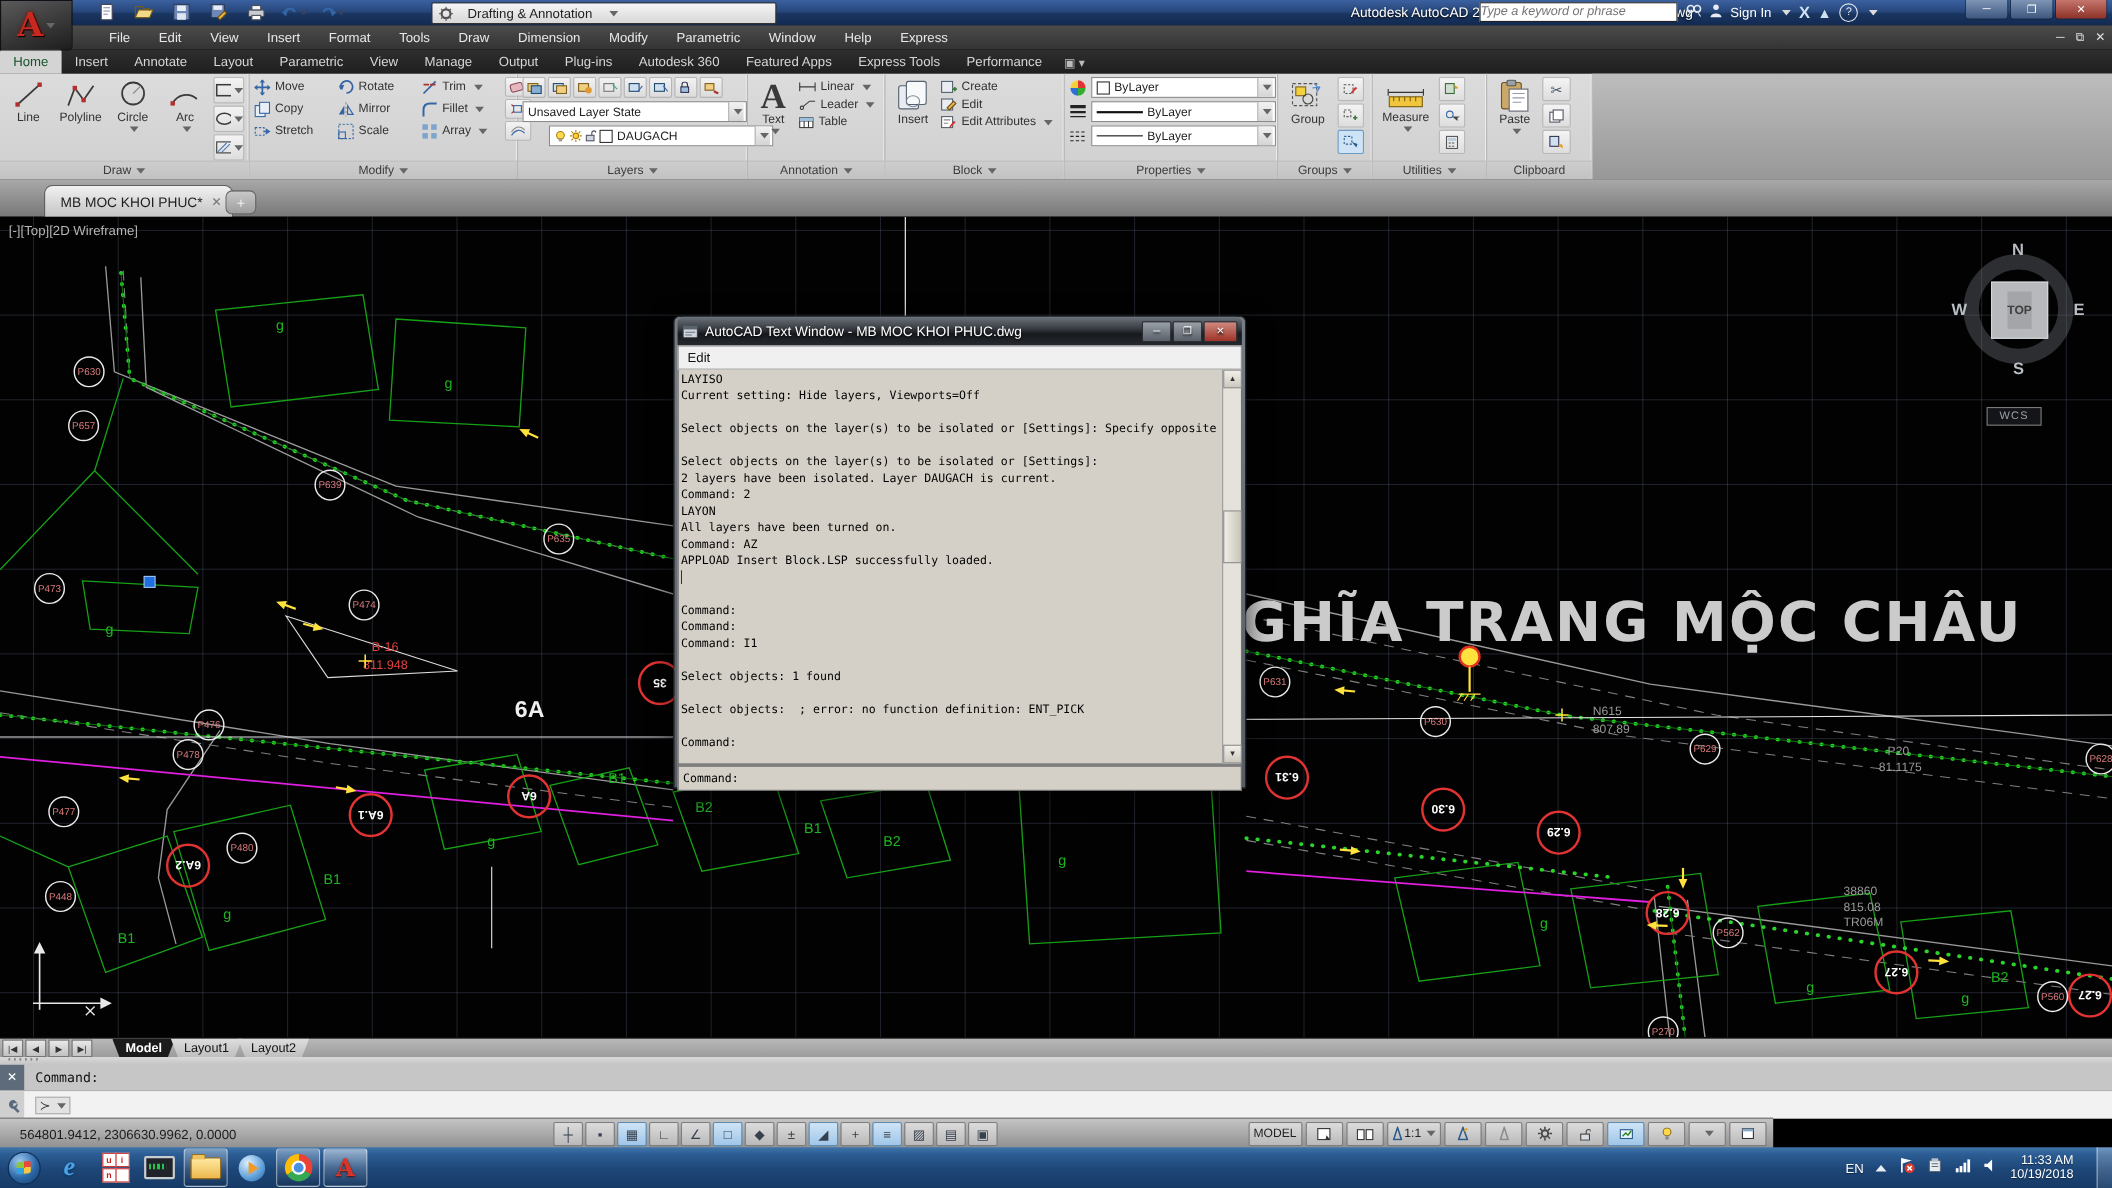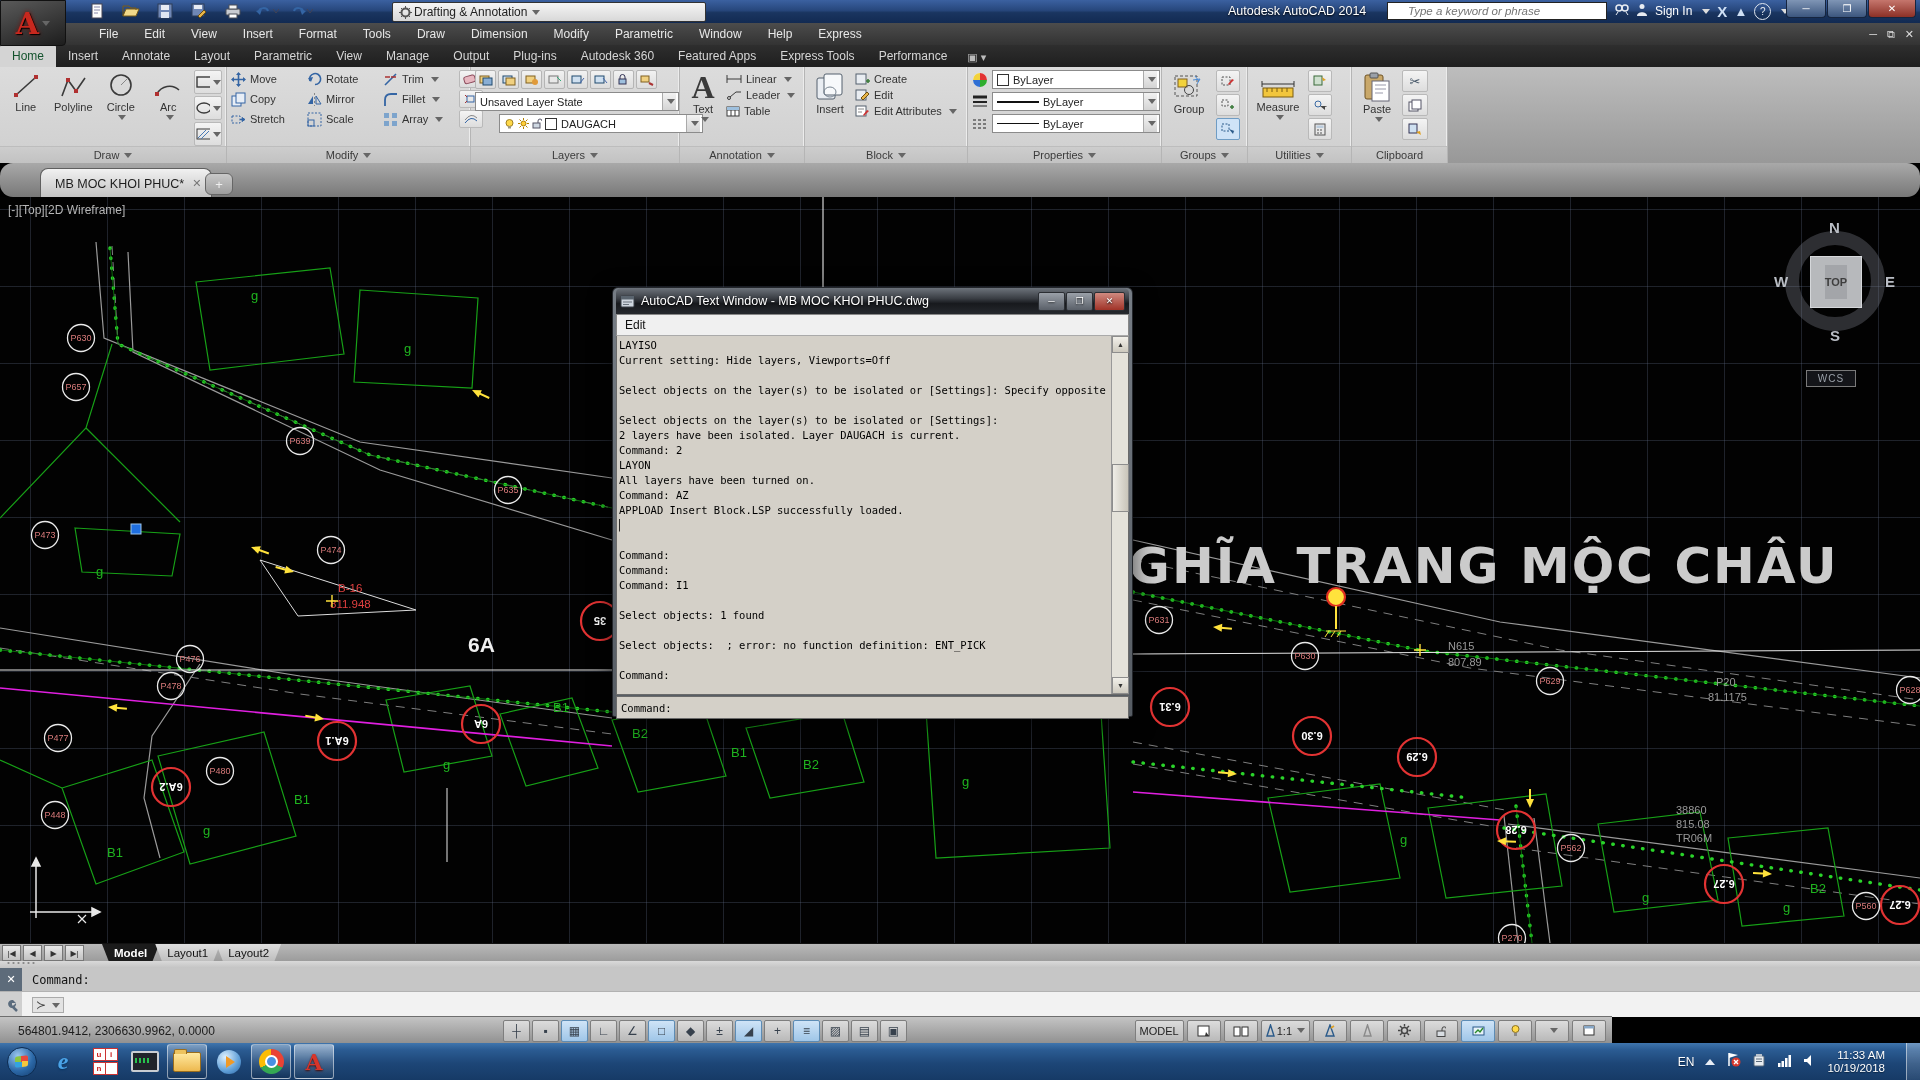--- a/index.html
+++ b/index.html
@@ -12,25 +12,25 @@
   #titlebar{position:absolute;left:0;top:0;width:1920px;height:23px;
     background:linear-gradient(180deg,#3b61a0 0%,#27477c 45%,#1a3560 55%,#122a52 100%);}
   #applogo{position:absolute;left:0;top:0;width:64px;height:44px;z-index:60;
     background:linear-gradient(160deg,#5a5a5a,#1d1d1d);border-radius:0 0 4px 0;border:1px solid #111;
     display:flex;align-items:center;justify-content:center;}
   #applogo .a{font-size:30px;font-weight:bold;color:#c8281e;text-shadow:1px 1px 1px #000,0 0 4px #7a0c06;font-family:"DejaVu Serif",serif;}
   .qat{position:absolute;left:84px;top:2px;display:flex;gap:8px;align-items:center;}
   .qbtn{width:26px;height:18px;display:flex;align-items:center;justify-content:center;border-radius:2px;}
   .qbtn svg{display:block;}
   #wsswitch{position:absolute;left:392px;top:2px;width:300px;height:18px;background:linear-gradient(#f5f5f5,#d8d8d8);
-    border:1px solid #333;border-radius:2px;display:flex;align-items:center;gap:2px;padding:0 6px;color:#222;font-size:12px;}
+    border:1px solid #333;border-radius:2px;display:flex;align-items:center;gap:13px;padding:0 6px;color:#222;font-size:12px;}
   #titles{position:absolute;left:1228px;top:4px;color:#fff;font-size:12.5px;text-shadow:0 1px 2px #000;white-space:nowrap;}
   #titles .doc{margin-left:22px;}
   #infocenter{position:absolute;left:1345px;top:1px;height:20px;display:flex;align-items:center;gap:7px;}
-  #icsearch{width:178px;height:16px;border:1px solid #222;font-size:11.5px;font-style:italic;color:#555;padding:0 20px;background:#fff;font-family:"Liberation Sans",sans-serif;margin-left:42px;}
+  #icsearch{width:178px;height:16px;border:1px solid #222;font-size:11.5px;font-style:italic;color:#555;padding:0 0;background:#fff;font-family:"Liberation Sans",sans-serif;}
   .icico{color:#e8ecf2;font-size:12px;}
   #signin{color:#fff;font-size:12px;}
   #winbtns{position:absolute;right:4px;top:0;display:flex;}
   .wbtn{width:38px;height:17px;background:linear-gradient(#7f95b5,#3c567e);border:1px solid #16253f;border-top:none;
     color:#fff;font-size:10px;display:flex;align-items:center;justify-content:center;border-radius:0 0 4px 4px;margin-left:1px;}
   .wbtn.close{width:46px;background:linear-gradient(#c5766d,#8c3026);}
 
   
   #menubar{position:absolute;left:0;top:23px;width:1920px;height:22px;background:linear-gradient(#4c4c4c,#333);display:flex;align-items:center;}
   #menu-items{display:flex;margin-left:86px;}
@@ -57,21 +57,21 @@
   .combo{background:#fff;border:1px solid #8b8b8b;height:17px;display:flex;align-items:center;font-size:11px;color:#222;padding:0 2px 0 4px;}
   .combo .fill{flex:1;}
   .combo .cb-a{width:13px;height:100%;background:linear-gradient(#f2f2f2,#d4d4d4);border-left:1px solid #aaa;display:flex;align-items:center;justify-content:center;}
   .lay-ico{width:19px;height:17px;border:1px solid #b5b5b5;background:linear-gradient(#f2f2f2,#dcdcdc);border-radius:2px;display:flex;align-items:center;justify-content:center;}
   .bigA{font-size:32px;font-weight:bold;color:#3a3a3a;line-height:30px;font-family:"Liberation Serif",serif;}
   .swatch{width:10px;height:10px;background:#fff;border:1px solid #333;margin-right:4px;}
   .lineSample{flex:0 0 42px;height:2px;background:#111;margin-right:4px;}
   .fillerGray{flex:1;background:linear-gradient(#bdbdbd,#989898);}
 
   
-  #doctabs{position:absolute;left:0;top:163px;width:1920px;height:34px;background:linear-gradient(#a9a9a9,#787878);border-radius:13px;}
+  #doctabs{position:absolute;left:0;top:163px;width:1920px;height:34px;background:linear-gradient(#a9a9a9,#787878);}
   .dtab{position:absolute;left:40px;top:5px;height:29px;padding:0 10px 0 14px;background:linear-gradient(#f1f1f1,#c2c2c2);
     border:1px solid #5f5f5f;border-bottom:none;border-radius:8px 8px 0 0;display:flex;align-items:center;gap:8px;font-size:12.5px;color:#1e1e1e;}
   .dtab .x{color:#777;font-size:11px;}
   .newtab{position:absolute;left:205px;top:10px;width:26px;height:20px;background:linear-gradient(#c9c9c9,#9d9d9d);
     border:1px solid #666;border-radius:6px;color:#efefef;font-size:13px;display:flex;align-items:center;justify-content:center;}
 
   
   #viewport{position:absolute;left:0;top:197px;width:1920px;height:746px;background:#020202;overflow:hidden;
     background-image:linear-gradient(rgba(98,110,138,.30) 1px,transparent 1px),linear-gradient(90deg,rgba(98,110,138,.30) 1px,transparent 1px);
     background-size:77px 77px;background-position:30px 12px;}

